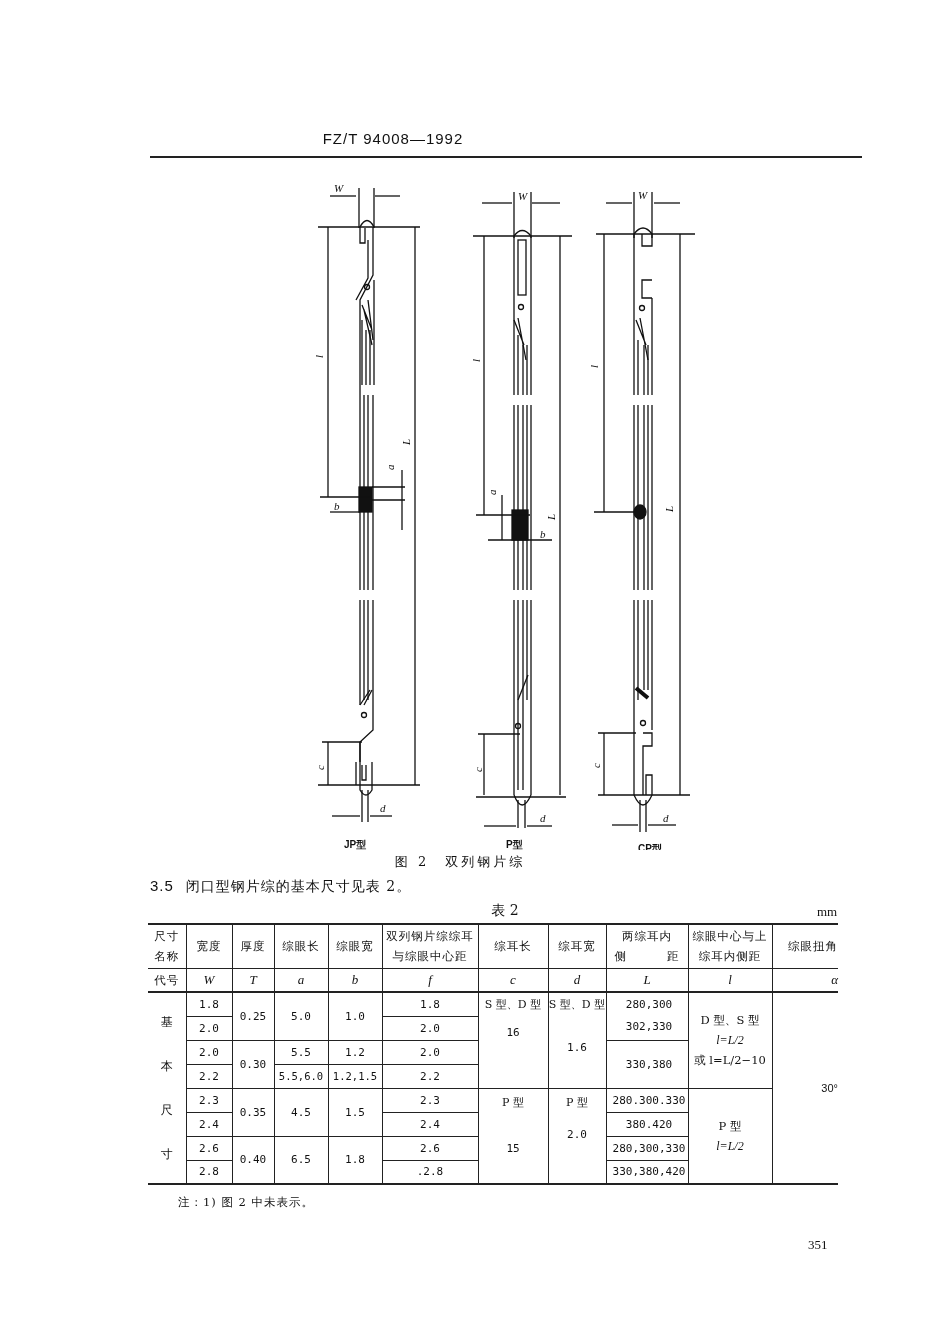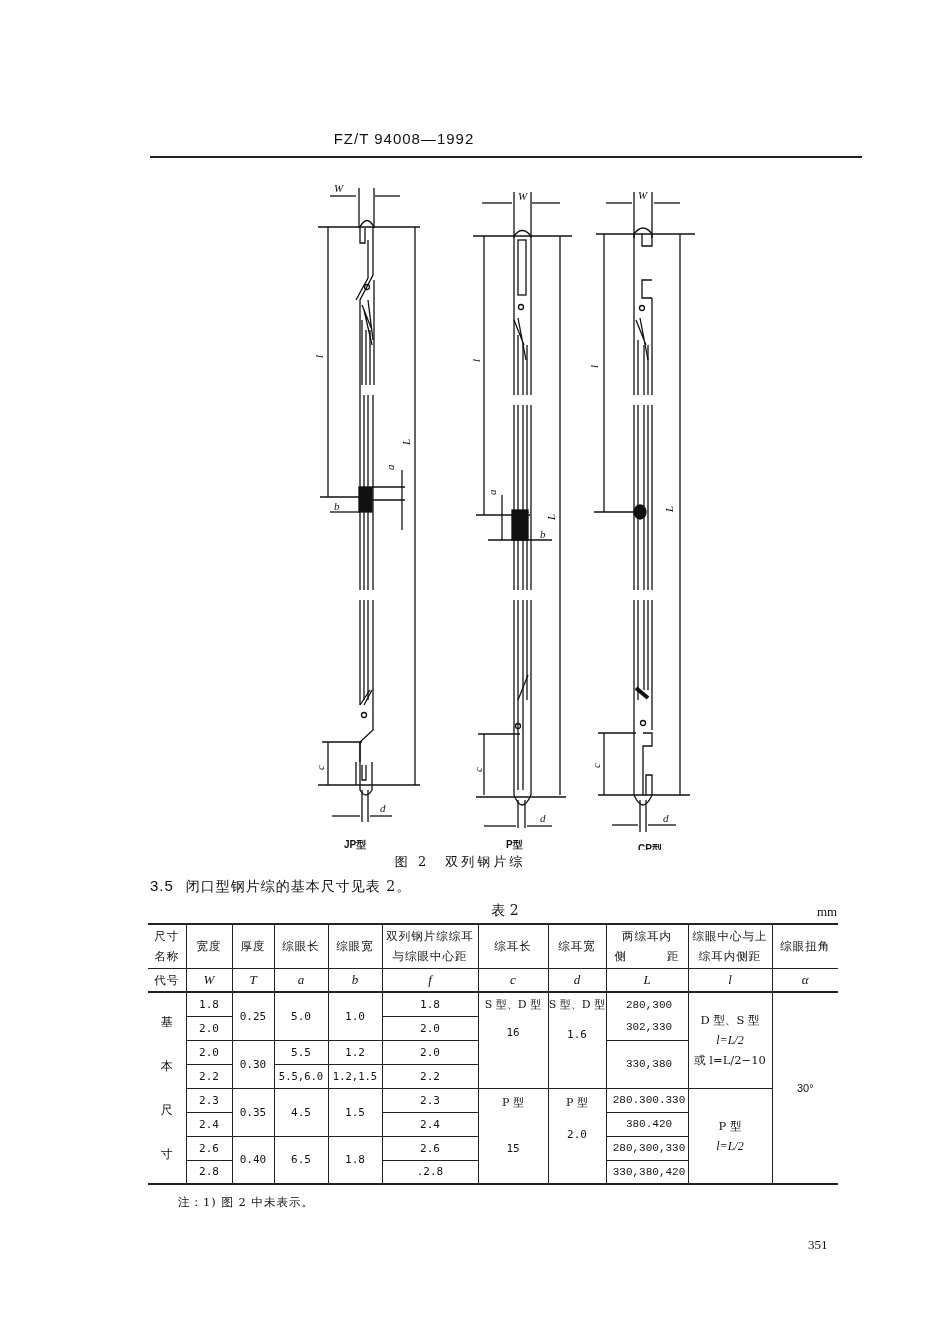--- a/index.html
+++ b/index.html
@@ -1,37 +1,37 @@
 <!DOCTYPE html>
 <html><head>
   <meta charset="utf-8">
   <style>
     html, body { margin:0; padding:0; background:#ffffff; }
     body { width:950px; height:1324px; position:relative; overflow:hidden;
            font-family:"DejaVu Serif","Liberation Serif",serif; color:#111; }
     .abs { position:absolute; }
-    .std-code { left:11px; width:786px; top:130px; text-align:center; font-size:15px; letter-spacing:1px;
+    .std-code { left:0; width:786px; top:130px; text-align:center; font-size:15px; letter-spacing:1px;
                 font-family:"Liberation Sans","DejaVu Sans",sans-serif; }
     .header-rule { left:150px; top:156px; width:712px; height:0; border-top:2px solid #222; }
     svg.figure { position:absolute; left:300px; top:180px; }
     .fig-caption { left:0; width:920px; top:853px; text-align:center; font-size:13px; letter-spacing:3px; }
     .section { left:150px; top:877px; font-size:14px; letter-spacing:1px; }
     .section .num { font-family:"Liberation Sans",sans-serif; font-size:15px; margin-right:12px; }
     .table-title { left:0; width:1010px; top:902px; text-align:center; font-size:14px; }
     .unit { left:817px; top:904px; font-size:13px; font-family:"Liberation Serif",serif; }
     table.spec { position:absolute; left:148px; top:923px; border-collapse:collapse; font-size:11.5px; }
     table.spec td { border:1px solid #222; text-align:center; padding:0; vertical-align:middle; }
     table.spec tr.top-border td { border-top:2px solid #222; }
     table.spec { border-top:2px solid #222; border-bottom:2px solid #222; }
     table.spec td.noleft { border-left:none; }
-    table.spec td.noright { border-right:none; }
+    table.spec td.noright { border-right:none;text-align:right; }
     .hdr { line-height:20px; letter-spacing:1px; }
     .ital { font-style:italic; font-family:"Liberation Serif",serif; font-size:13px; }
     .mono { font-family:"DejaVu Sans Mono","Liberation Mono",monospace; font-size:11px; }
-    .left { text-align:left; padding-left:4px !important;font-family:Liberation Mono, monospace; }
+    .left { text-align:left; padding-left:4px !important; }
     .note { left:178px; top:1195px; font-size:11.5px; letter-spacing:1px; }
     .page-num { left:808px; top:1237px; font-size:13px; font-family:"Liberation Serif",serif; }
   </style>
 </head>
 <body>
 
 <div class="abs std-code">FZ/T 94008—1992</div>
 <div class="abs header-rule"></div>
 
 <svg class="figure" width="420" height="670" viewBox="300 180 420 670">
@@ -286,21 +286,21 @@
     <td class="mono" rowspan="2">0.25</td>
     <td class="mono" rowspan="2">5.0</td>
     <td class="mono" rowspan="2">1.0</td>
     <td class="mono">1.8</td>
     <td rowspan="4" style="vertical-align:top;padding-top:4px">
       <div style="font-size:11px;white-space:nowrap">S 型、D 型</div>
       <div class="mono" style="margin-top:14px">16</div>
     </td>
     <td rowspan="4" style="vertical-align:top;padding-top:4px">
       <div style="font-size:11px;white-space:nowrap">S 型、D 型</div>
-      <div class="mono" style="margin-top:16px">1.6</div>
+      <div class="mono" style="margin-top:29px">1.6</div>
     </td>
     <td class="mono left" rowspan="2">
       <div style="line-height:22px">280,300</div>
           <div style="line-height:22px">302,330</div>
     </td>
     <td rowspan="4" style="font-size:11.5px;line-height:20px">
       <div>D 型、S 型</div>
       <div class="ital" style="font-size:12px">l=L/2</div>
       <div style="white-space:nowrap;font-size:11.5px">或 l=L/2−10</div>
     </td>

